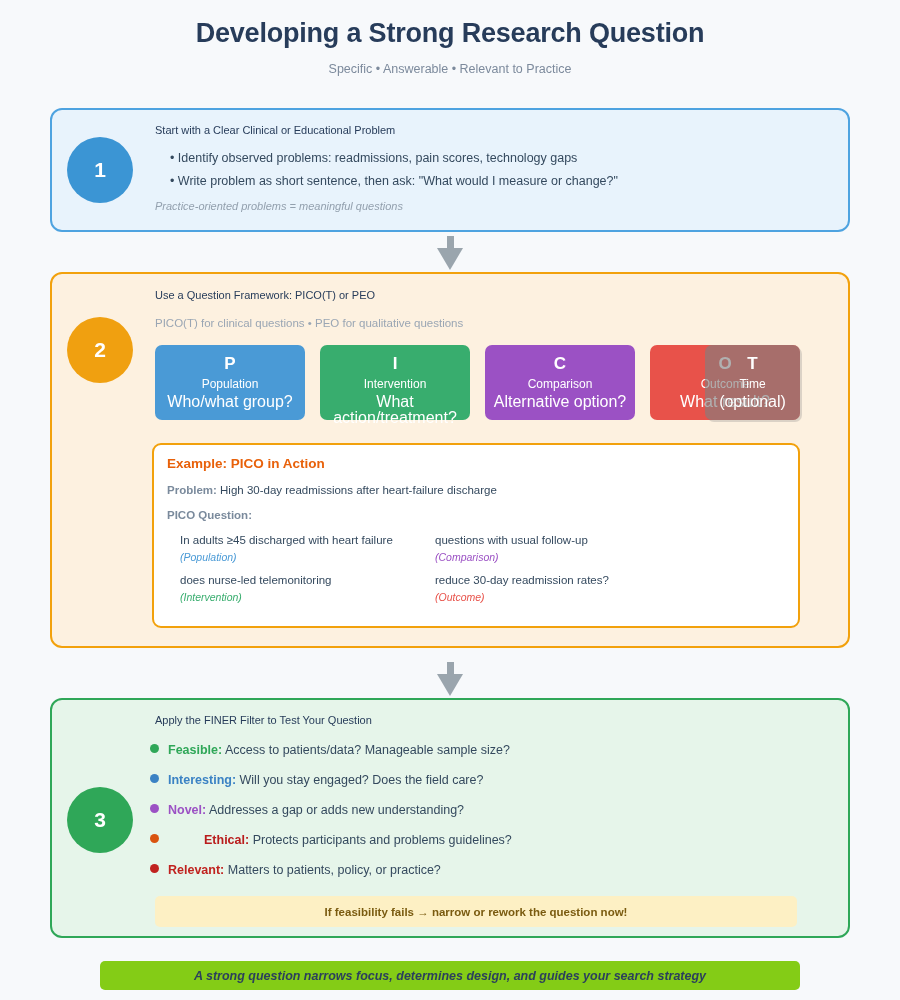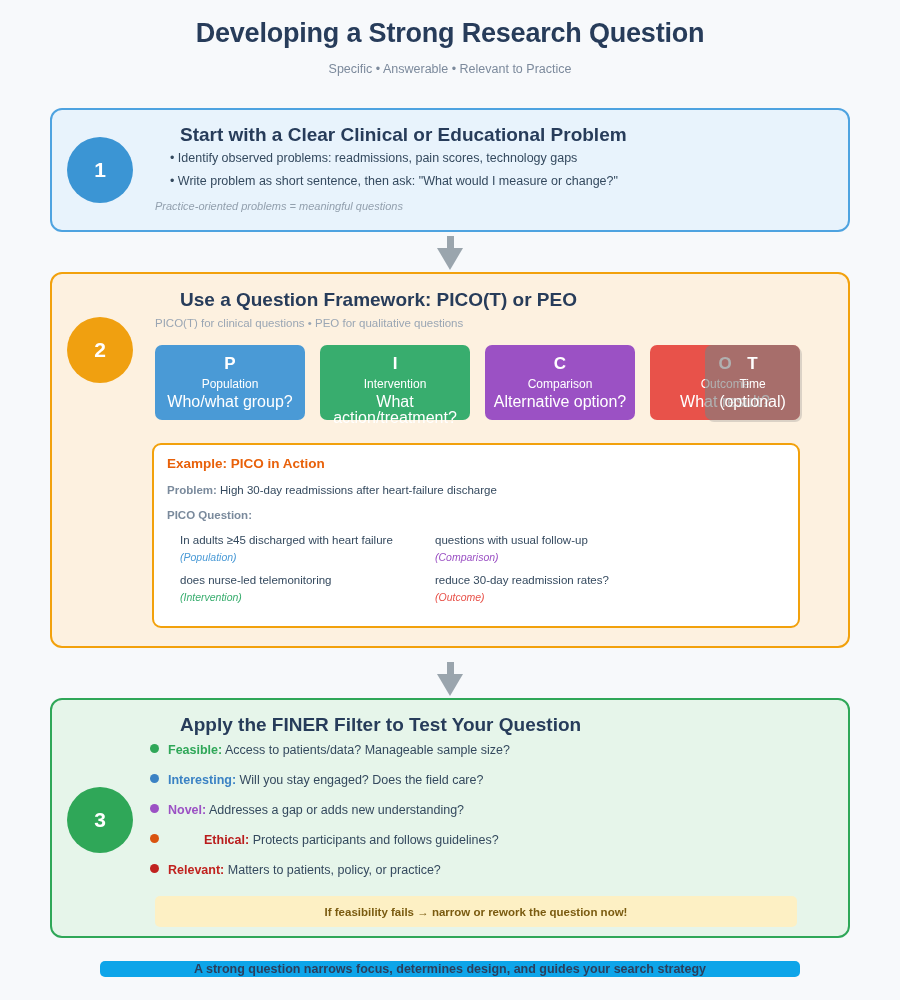--- a/index.html
+++ b/index.html
@@ -38,21 +38,21 @@
     position: absolute; width: 66px; height: 66px;
     border-radius: 50%;
     color: #fff; font-size: 21px; font-weight: bold;
     display: flex; align-items: center; justify-content: center;
   }
   #circle-1 { left: 67px; top: 137px; background: #3b95d4; }
   #circle-2 { left: 67px; top: 317px; background: #f0a010; }
   #circle-3 { left: 67px; top: 787px; background: #2fa758; }
 
   .panel-title {
-    position: absolute; font-size: 19px; font-weight: bold; color: #273c5a; margin-left: 25px;
+    position: absolute; font-size: 11px; font-weight: normal; color: #273c5a;
   }
   #title-1 { left: 155px; top: 124px; }
   #title-2 { left: 155px; top: 289px; }
   #title-3 { left: 155px; top: 714px; }
 
   .panel-sub {
     position: absolute; left: 155px; top: 317px;
     font-size: 11.5px; color: #9aa6b4;
   }
 
@@ -142,24 +142,24 @@
 
   #finer-tip {
     position: absolute; left: 155px; top: 896px; width: 642px; height: 31px;
     background: #fdf0c4; border-radius: 5px;
     display: flex; align-items: center; justify-content: center;
     font-size: 11.5px; font-weight: bold; color: #7a5b10;
   }
 
   
   #footer-banner {
-    position: absolute; left: 100px; top: 961px; width: 700px; height: 16px;
-    background: #0ea5e9; border-radius: 5px;
+    position: absolute; left: 100px; top: 961px; width: 700px; height: 29px;
+    background: #84cc16; border-radius: 5px;
     display: flex; align-items: center; justify-content: center;
-    font-size: 12.5px; font-weight: bold; color: #2b3f5c;
+    font-size: 12.5px; font-weight: bold; color: #2b3f5c; font-style: italic;
   }
 </style>
 </head>
 <body>
 
 <div class="page">
 
   <div class="title">Developing a Strong Research Question</div>
   <div class="subtitle">Specific • Answerable • Relevant to Practice</div>
 
@@ -238,21 +238,21 @@
   <div class="finer-row" id="f-0">
     <span class="dot" style="background: rgb(47, 167, 88);"></span><span class="key" style="color: rgb(47, 167, 88);">Feasible:</span> <span>Access to patients/data? Manageable sample size?</span>
   </div>
   <div class="finer-row" id="f-1">
     <span class="dot" style="background: rgb(59, 130, 196);"></span><span class="key" style="color: rgb(59, 130, 196);">Interesting:</span> <span>Will you stay engaged? Does the field care?</span>
   </div>
   <div class="finer-row" id="f-2">
     <span class="dot" style="background: rgb(155, 81, 196);"></span><span class="key" style="color: rgb(155, 81, 196);">Novel:</span> <span>Addresses a gap or adds new understanding?</span>
   </div>
   <div class="finer-row" id="f-3">
-    <span class="dot" style="background: rgb(217, 83, 15);"></span><span class="key" style="color: #b91c1c; padding-left: 36px;">Ethical:</span> <span>Protects participants and follows guidelines?</span>
+    <span class="dot" style="background: rgb(217, 83, 15);"></span><span class="key" style="color: #b91c1c; padding-left: 36px;">Ethical:</span> <span>Protects participants and problems guidelines?</span>
   </div>
   <div class="finer-row" id="f-4">
     <span class="dot" style="background: rgb(192, 34, 31);"></span><span class="key" style="color: rgb(192, 34, 31);">Relevant:</span> <span>Matters to patients, policy, or practice?</span>
   </div>
 
   <div id="finer-tip">If feasibility fails → narrow or rework the question now!</div>
 
   <div id="footer-banner">A strong question narrows focus, determines design, and guides your search strategy</div>
 
 </div>

